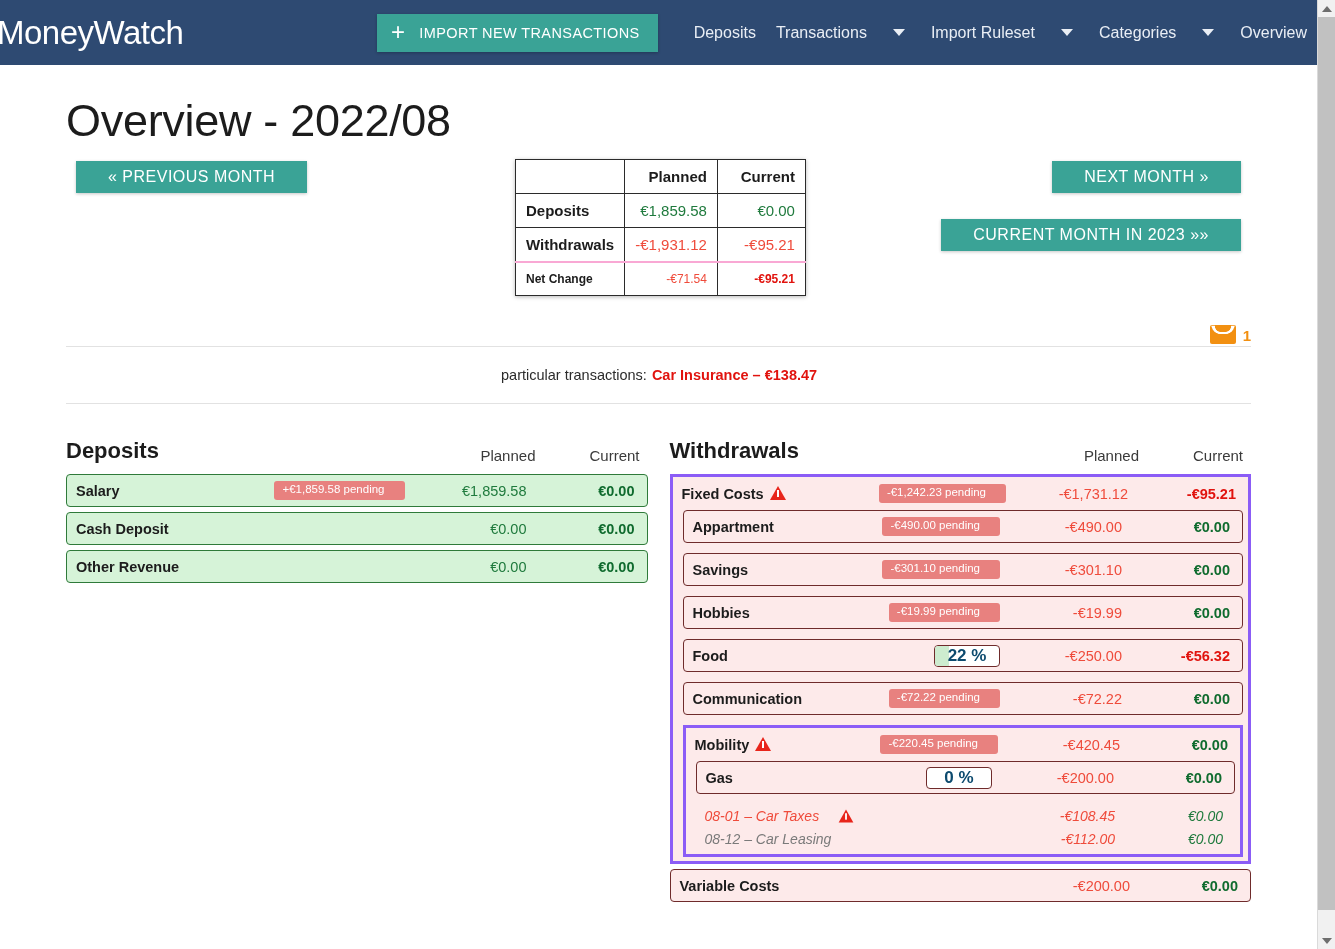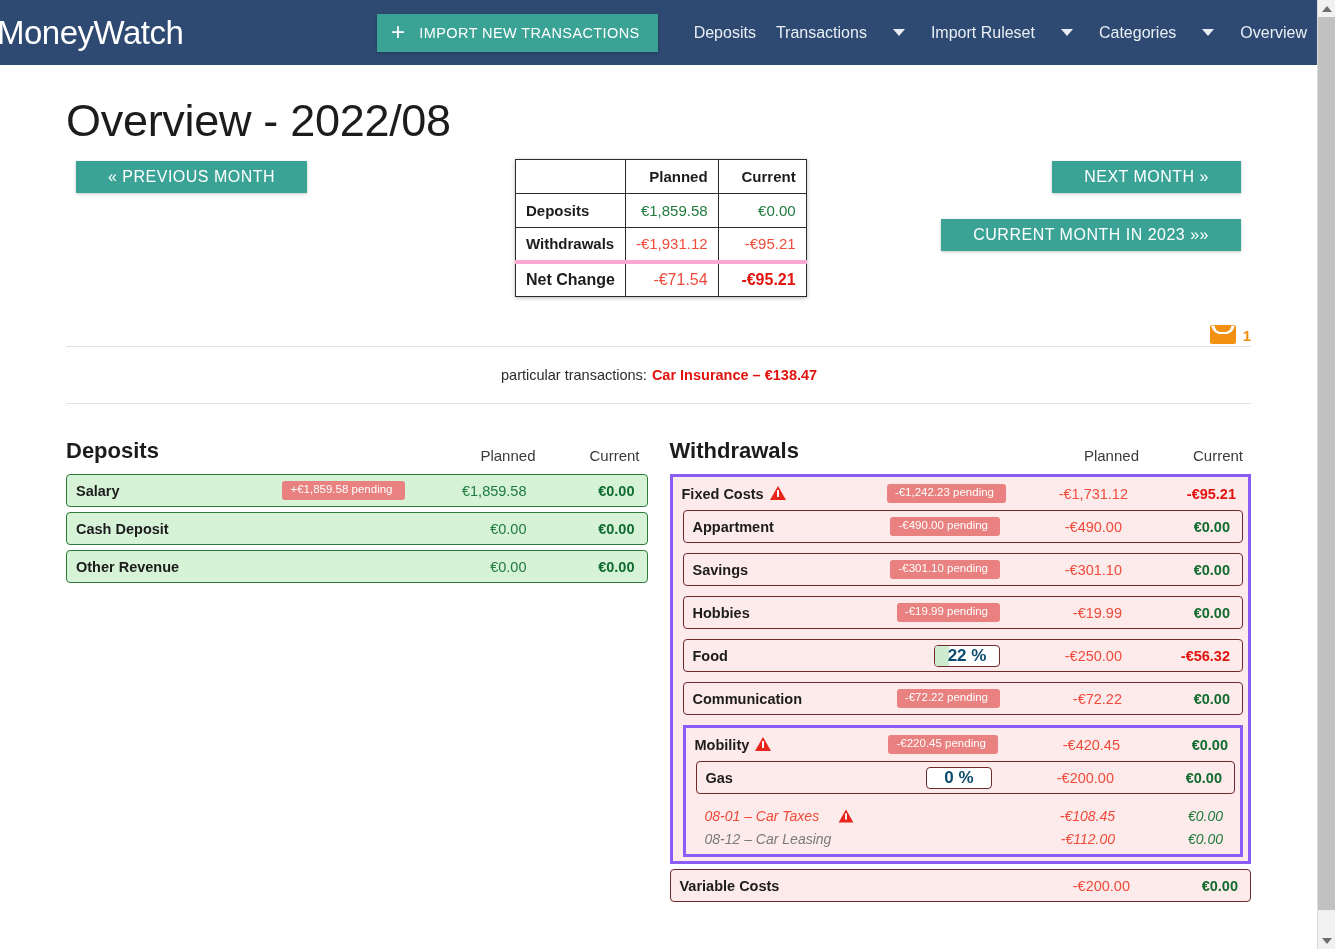--- a/index.html
+++ b/index.html
@@ -118,21 +118,21 @@
   }
   .summary td, .summary th {
     border: 1px solid #2b2b2b;
     padding: 7px 10px;
     height: 34px;
   }
   .summary th { font-weight: bold; color:#1c1c1c; text-align: right; }
   .summary .lbl { font-weight: bold; color: #1c1c1c; text-align: left; white-space: nowrap; }
   .summary .num { text-align: right; white-space: nowrap; min-width: 88px; }
   .summary .blank { border: 1px solid #2b2b2b; border-top-color:#2b2b2b; }
-  .summary tr.netrow td { border-top: 4px solid #f9a8d4; font-size: 16px; }
+  .summary tr.netrow td { border-top: 2px solid #f9a8d4; font-size: 12px; }
   .pos { color: #1f7a3d; }
   .neg { color: #ef4b3b; }
   .neg-strong { color: #e1130e; font-weight: bold; }
   .pos-strong { color: #0f6b2e; font-weight: bold; }
 
   
   .mail-row {
     margin: 0 66px 0 66px;
     border-bottom: 1px solid #e2e2e2;
     height: 26px;
@@ -222,21 +222,21 @@
   .row .cell {
     width: 116px; text-align: right;
     padding-right: 4px; white-space: nowrap;
   }
   .row .cell.last { width: 108px; padding-right: 4px; font-weight: bold; }
 
   .badge {
     background: #e8817f;
     color: #ffffff;
     font-size: 11.5px;
-    padding: 3px 12px 4px 8px;
+    padding: 3px 20px 4px 8px;
     border-radius: 3px;
     white-space: nowrap;
     line-height: 1;
   }
   .pct {
     width: 66px; height: 22px;
     border: 1px solid #6f2b2b;
     border-radius: 4px;
     background: #ffffff;
     position: relative;

